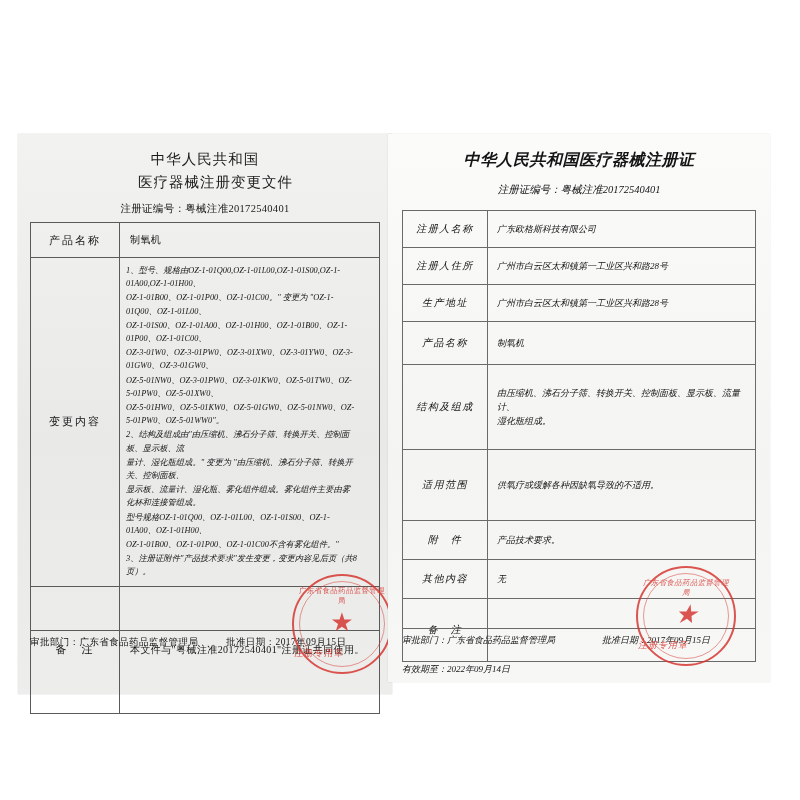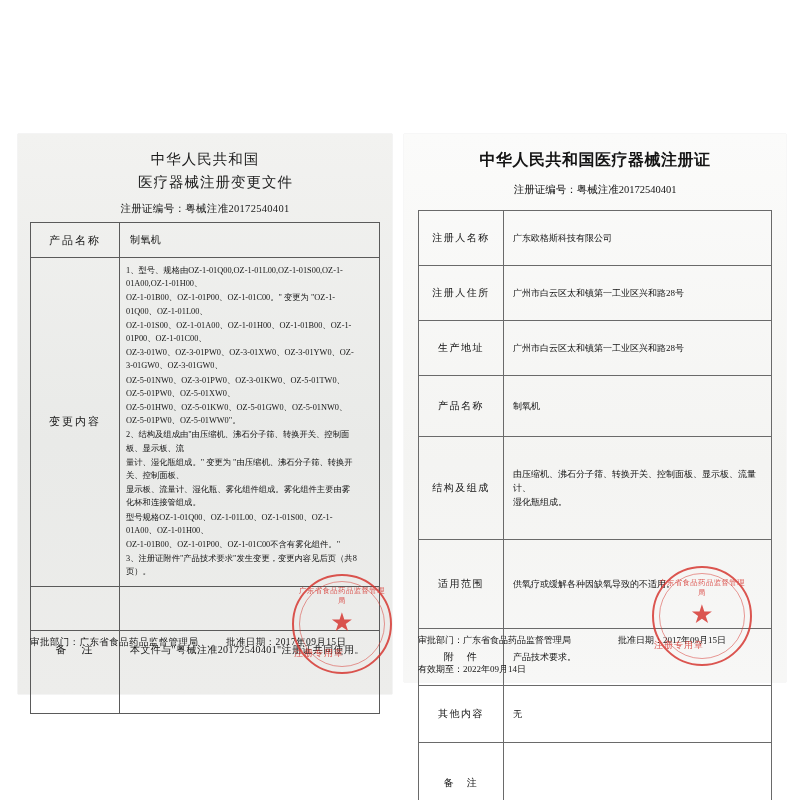--- a/index.html
+++ b/index.html
@@ -85,21 +85,21 @@
     font-size: 11px;
     letter-spacing: 2px;
     font-weight: normal;
   }
   .ltab .body-cell {
     text-align: left;
     line-height: 13.2px;
     font-size: 8.3px;
     padding: 6px 6px;
   }
-  .ltab .body-cell p { margin: 0 16px 1px 0; }
+  .ltab .body-cell p { margin: 0 16px 1px 0; font-style: italic; }
   .ltab .note-cell {
     font-size: 10px;
     padding-left: 10px;
     letter-spacing: .4px;
   }
   .row-name td { height: 26px; }
   .row-change td { height: 180px; }
   .row-note td { height: 118px; }
 
   .doc-left .footer {
@@ -114,26 +114,27 @@
     border-top: 1px solid #5a5a5a;
     padding-top: 5px;
     display: flex;
   }
   .doc-left .footer .f1 { width: 196px; letter-spacing: .4px;}
   .doc-left .footer .f2 { width: 150px; letter-spacing: .4px;}
 
   
   .doc-right {
     position: absolute;
-    left: 404px;
+    left: 388px;
     top: 134px;
     width: 382px;
     height: 548px;
     background: #c4b5fd;
     box-shadow: 0 0 1px rgba(0,0,0,0.2);
+    font-style: italic;
   }
   .doc-right .inner {
     position: absolute;
     inset: 0;
     background: linear-gradient(180deg,#fbfbfa 0%, #f4f4f2 60%, #f7f7f6 100%);
   }
   .doc-right .title1 {
     text-align: center;
     font-size: 16px;
     font-weight: bold;
@@ -153,21 +154,21 @@
     top: 76px;
     width: 354px;
     border-collapse: collapse;
     table-layout: fixed;
   }
   table.rtab td {
     border: 1px solid #6a6a6a;
     vertical-align: middle;
     font-size: 9px;
     color: #141414;
-    padding: 17px 6px;
+    padding: 8px 6px;
   }
   table.rtab td.lbl {
     width: 72px;
     text-align: center;
     font-size: 10px;
     letter-spacing: 1.5px;
   }
   table.rtab td.val {
     font-size: 9px;
     line-height: 14px;

